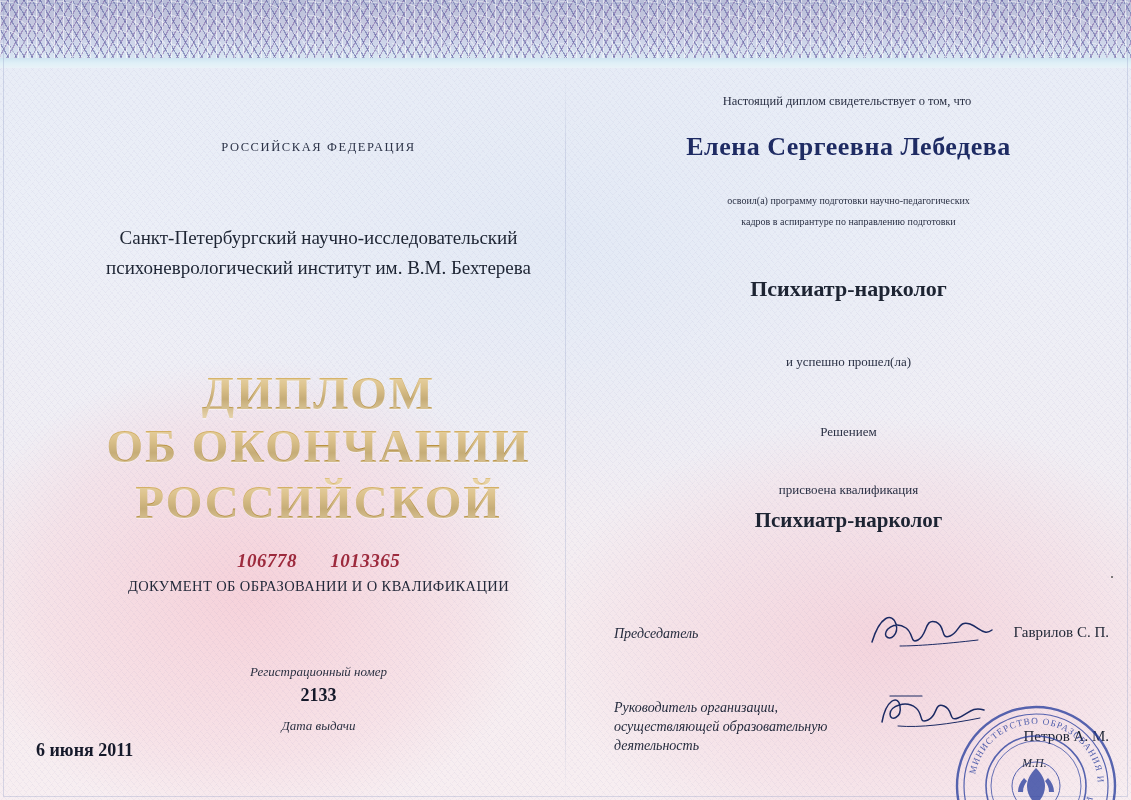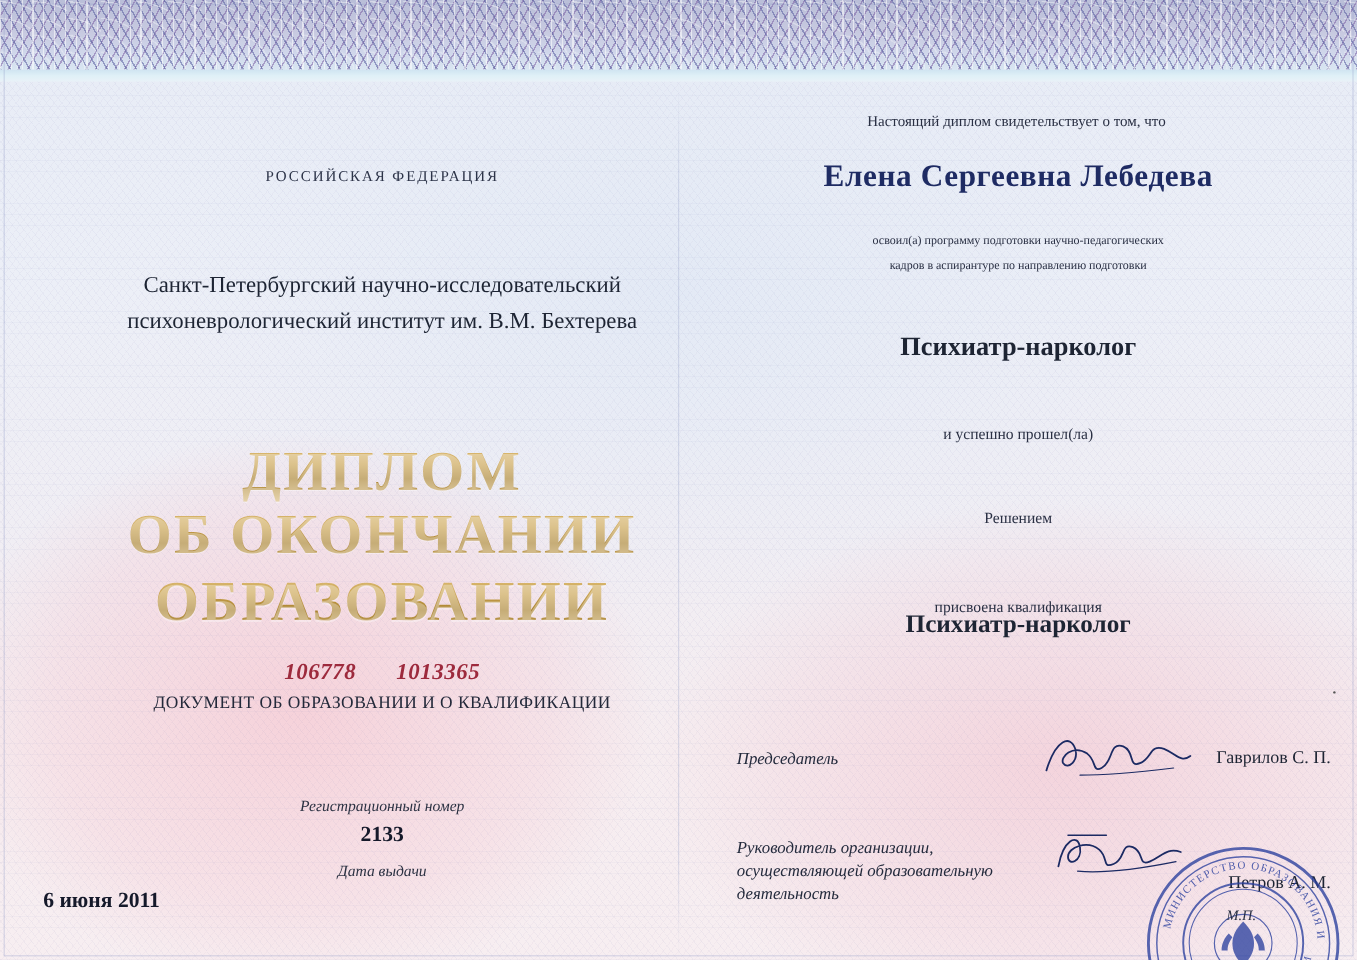--- a/index.html
+++ b/index.html
@@ -240,21 +240,20 @@
     text-align: center;
     font-size: 13px;
     color: #2a3044;
   }
   .r-qual-label {
     position: absolute;
     top: 414px; left: 20px; right: 20px;
     text-align: center;
     font-size: 13px;
     color: #2a3044;
-    margin-top: 16px;
   }
   .r-qual-value {
     position: absolute;
     top: 440px; left: 20px; right: 20px;
     text-align: center;
     font-size: 21px;
     font-weight: bold;
     color: #1d2433;
   }
 
@@ -334,21 +333,21 @@
     <div class="country">РОССИЙСКАЯ ФЕДЕРАЦИЯ</div>
 
     <div class="institute">
       <div>Санкт-Петербургский научно-исследовательский</div>
       <div>психоневрологический институт им. В.М. Бехтерева</div>
     </div>
 
     <div class="title-block">
       <div class="title-line l1">ДИПЛОМ</div>
       <div class="title-line l2">ОБ ОКОНЧАНИИ</div>
-      <div class="title-line l3">ОБРАЗОВАНИИ</div>
+      <div class="title-line l3">РОССИЙСКОЙ</div>
     </div>
 
     <div class="serials">
       <span>106778</span>
       <span>1013365</span>
     </div>
 
     <div class="doc-kind">ДОКУМЕНТ ОБ ОБРАЗОВАНИИ И О КВАЛИФИКАЦИИ</div>
 
     <div class="reg-label">Регистрационный номер</div>

